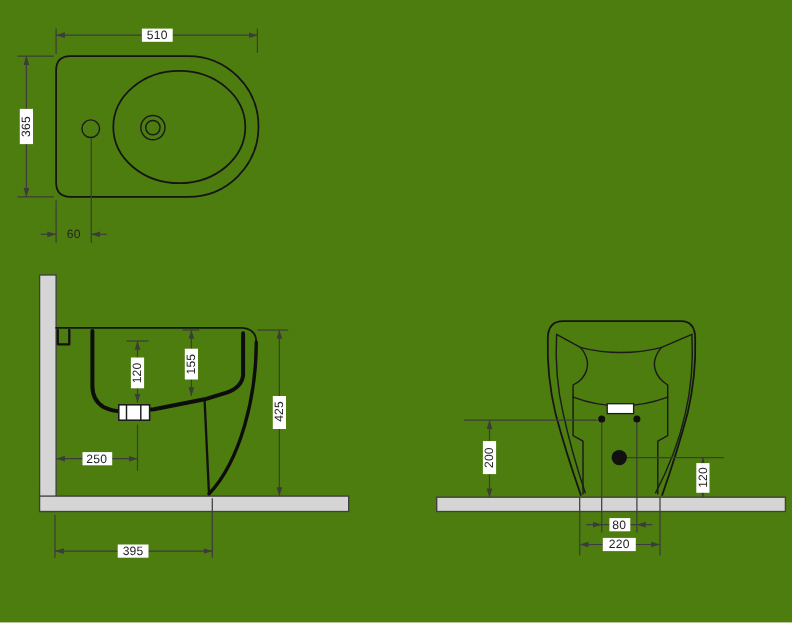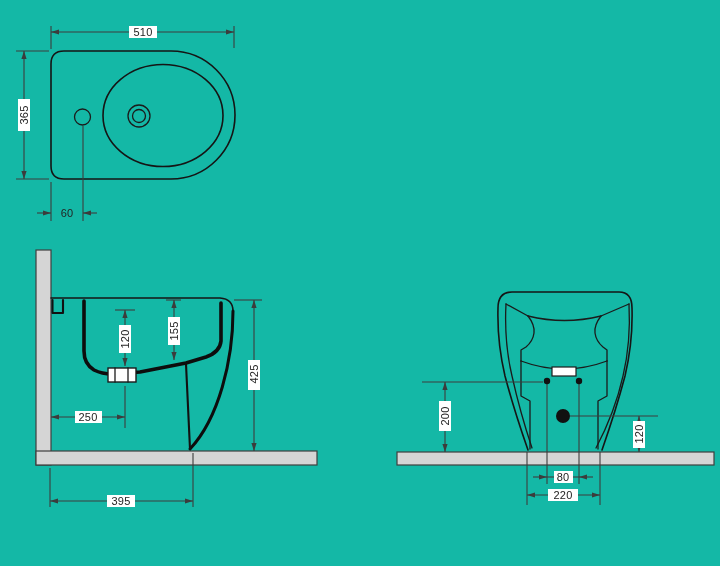--- a/index.html
+++ b/index.html
@@ -1,16 +1,16 @@
 <!DOCTYPE html>
 <html><head>
 <meta charset="utf-8">
 <style>
   html,body { margin:0; padding:0; background:#ffffff; }
-  .canvas { position:relative; width:720px; height:566px; background:#14b8a6; overflow:hidden;
+  .canvas { position:relative; width:720px; height:566px; background:#4d7c0f; overflow:hidden;
             font-family:"Liberation Sans", sans-serif; }
   svg { position:absolute; left:0; top:0; }
   
   .ol   { fill:none; stroke:#151515; stroke-width:1.6; stroke-linejoin:round; stroke-linecap:round; }
   .ol2  { fill:none; stroke:#1b1b1b; stroke-width:1.3; stroke-linejoin:round; stroke-linecap:round; }
   .thick{ fill:none; stroke:#0d0d0d; stroke-width:3.6; stroke-linejoin:round; stroke-linecap:round; }
   .thick2{ fill:none; stroke:#0d0d0d; stroke-width:3;  stroke-linejoin:round; stroke-linecap:round; }
   .med  { fill:none; stroke:#111111; stroke-width:2.1; stroke-linejoin:round; stroke-linecap:round; }
   
   .dl   { fill:none; stroke:#3c3c3c; stroke-width:1.1; }

